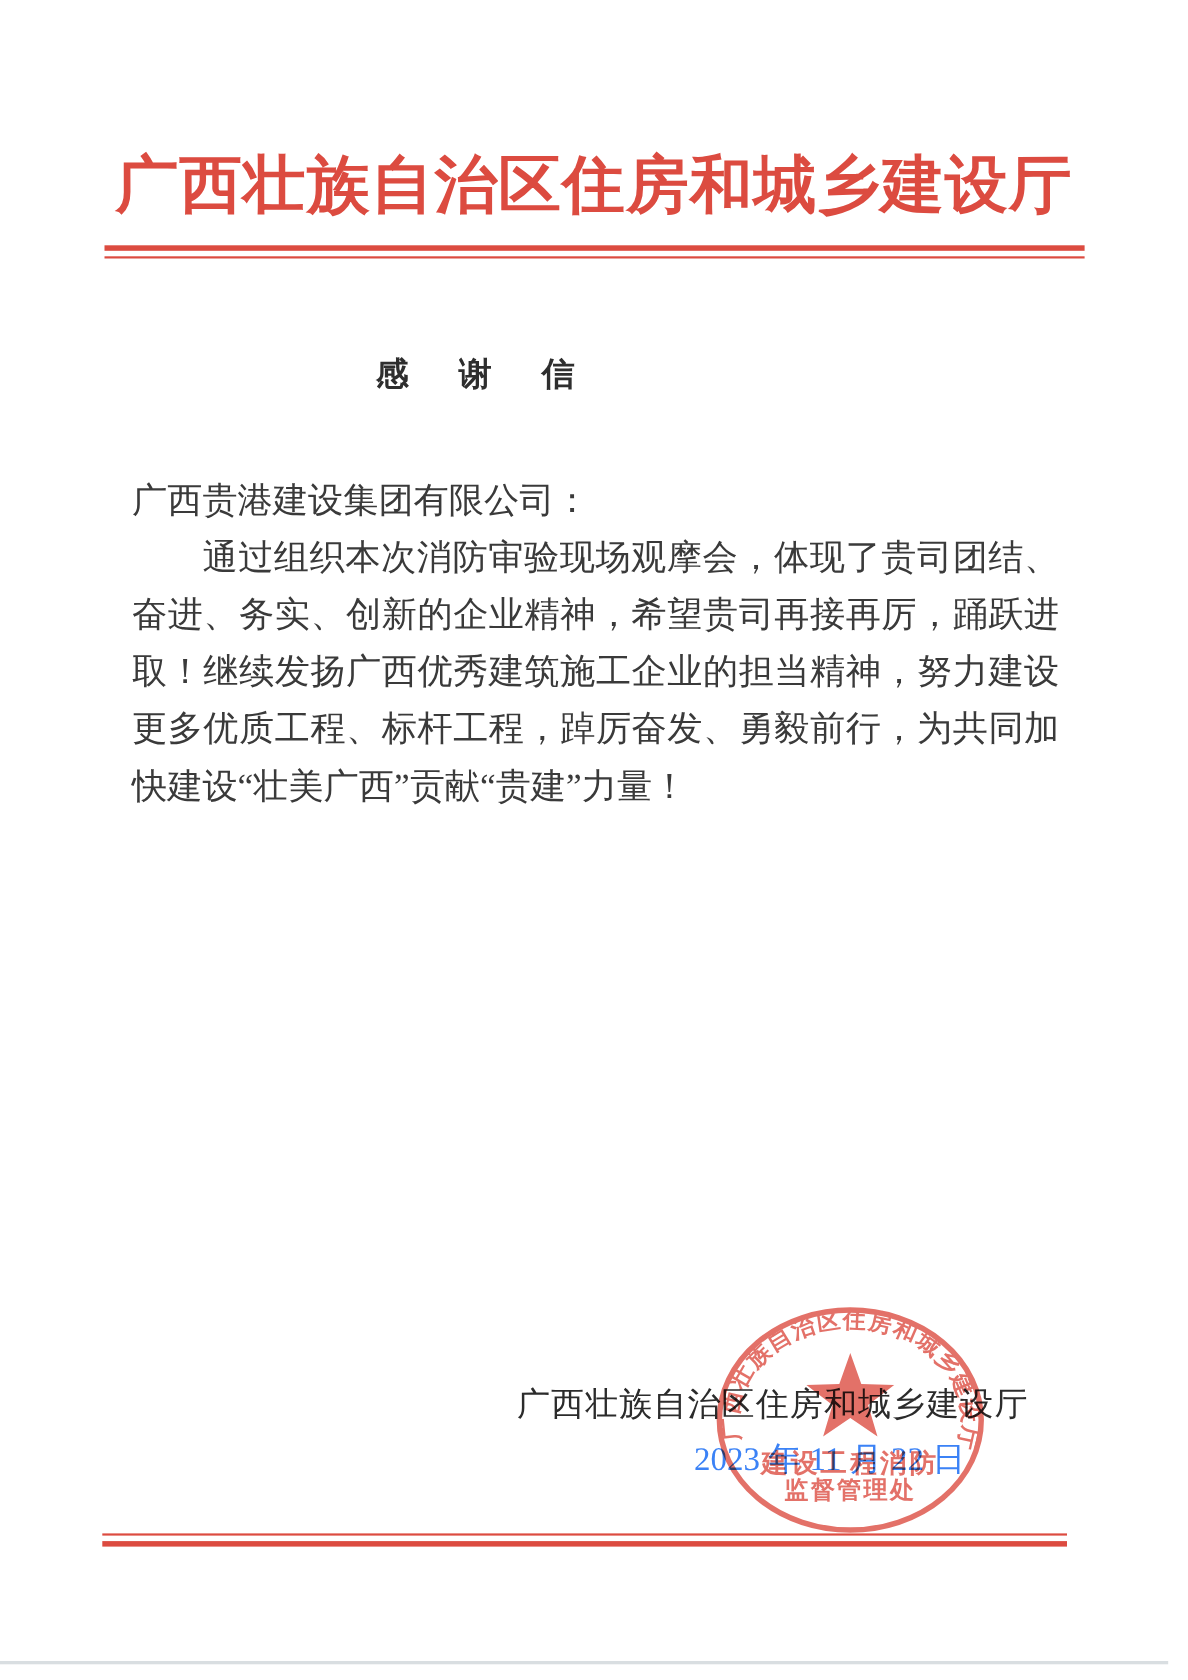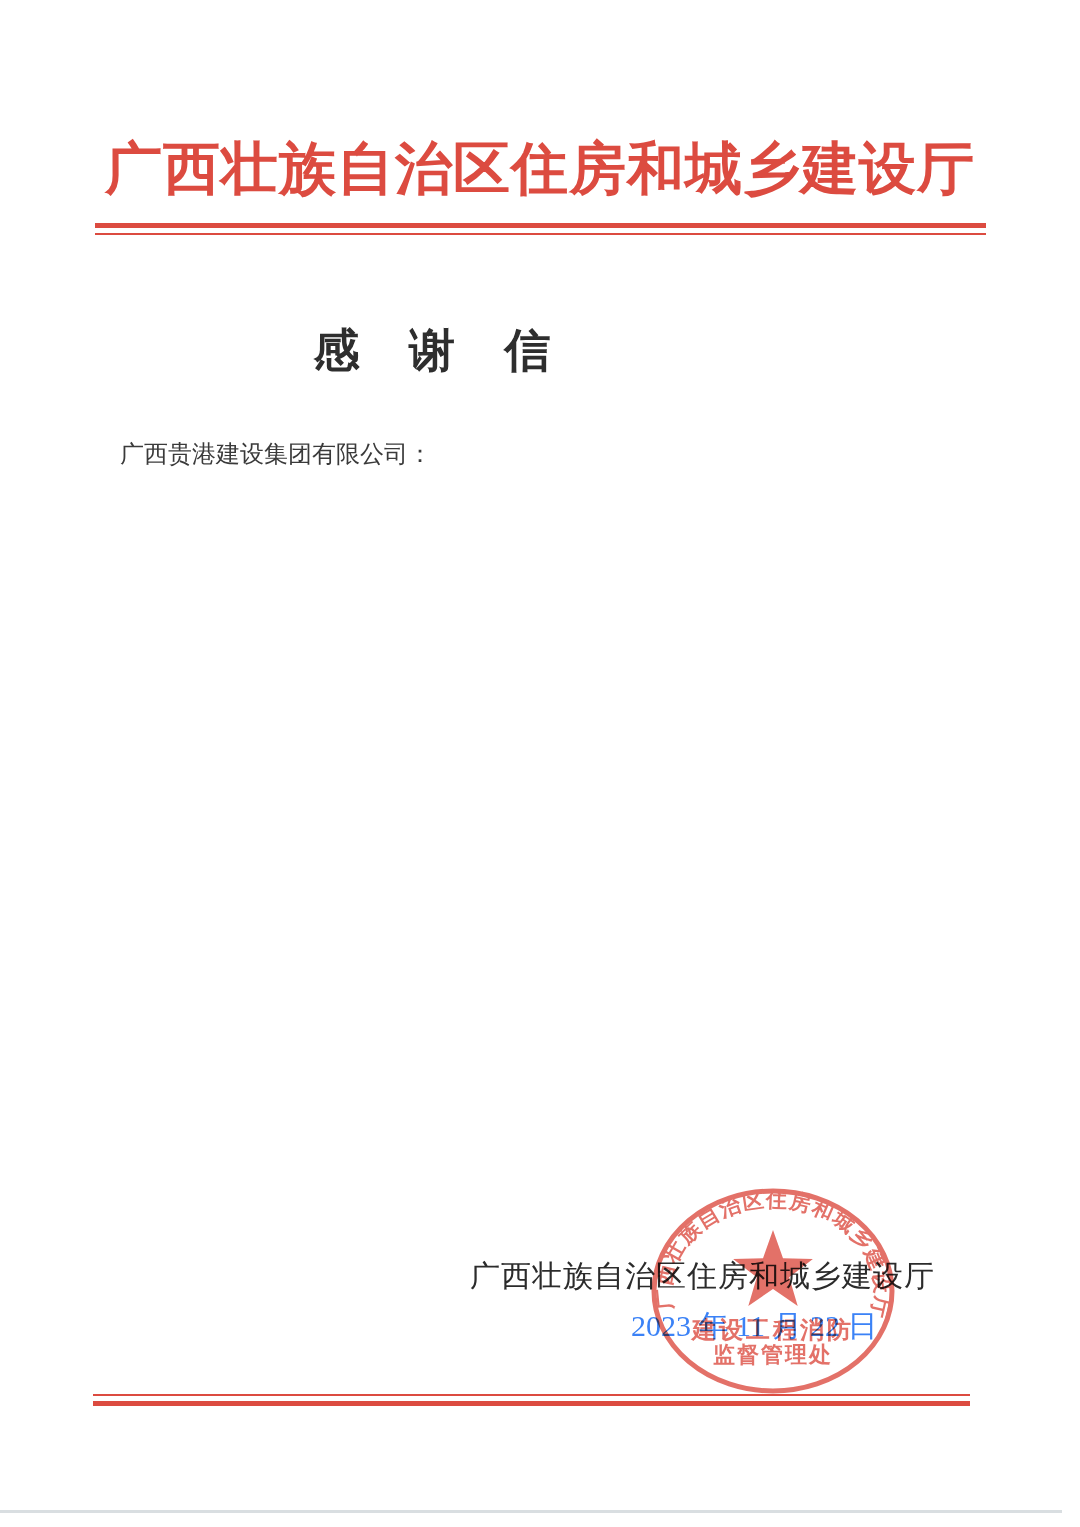--- a/index.html
+++ b/index.html
@@ -12,25 +12,25 @@
     font-size:57px;font-weight:700;color:#dc4b40;letter-spacing:1px;line-height:1.15;
     white-space:nowrap;
   }
   .rule{position:absolute;background:#dc4b40;}
   .rule-top-thick{top:223px;left:95px;width:891px;height:5px;}
   .rule-top-thin{top:233px;left:95px;width:891px;height:2px;}
   .rule-bottom-thin{top:1394px;left:93px;width:877px;height:2px;}
   .rule-bottom-thick{top:1401px;left:93px;width:877px;height:5px;}
   .doc-title{
     position:absolute;top:320px;left:0;width:872px;text-align:center;
-    font-size:46px;font-weight:700;color:#2e2e2e;letter-spacing:8px;word-spacing:22px;
+    font-size:30px;font-weight:700;color:#2e2e2e;letter-spacing:8px;word-spacing:22px;
   }
   .body-text{
     position:absolute;top:428px;left:120px;width:843px;
-    font-size:24px;line-height:52px;color:#3a3a3a;text-align:justify;
+    font-size:32px;line-height:52px;color:#3a3a3a;text-align:justify;
   }
   .salutation{margin:0;}
   .para{margin:0;text-indent:2em;}
   .signature{
     position:absolute;top:1256px;right:145px;
     font-size:30px;color:#2b2b2b;letter-spacing:1px;white-space:nowrap;
   }
   .date{
     position:absolute;top:1306px;left:631px;
     font-size:30px;color:#3b82f6;white-space:nowrap;
@@ -50,20 +50,21 @@
 
   <div class="letterhead">广西壮族自治区住房和城乡建设厅</div>
 
   <div class="rule rule-top-thick"></div>
   <div class="rule rule-top-thin"></div>
 
   <div class="doc-title">感 谢 信</div>
 
   <div class="body-text">
     <p class="salutation">广西贵港建设集团有限公司：</p>
+    <p class="para">通过组织本次消防审验现场观摩会，体现了贵司团结、奋进、务实、创新的企业精神，希望贵司再接再厉，踊跃进取！继续发扬广西优秀建筑施工企业的担当精神，努力建设更多优质工程、标杆工程，踔厉奋发、勇毅前行，为共同加快建设“壮美广西”贡献“贵建”力量！</p>
   </div>
 
   <div class="signature">广西壮族自治区住房和城乡建设厅</div>
   <div class="date">2023 年 11 月 22 日</div>
 
   <svg class="seal" viewBox="0 0 250 210" xmlns="http://www.w3.org/2000/svg">
     <defs>
       <path id="sealArc" d="M 26.5,126.7 A 102,84 0 1 1 223.5,126.7" fill="none"></path>
     </defs>
     <ellipse cx="125" cy="105" rx="119" ry="100" fill="none" stroke="#dd5147" stroke-width="5"></ellipse>

